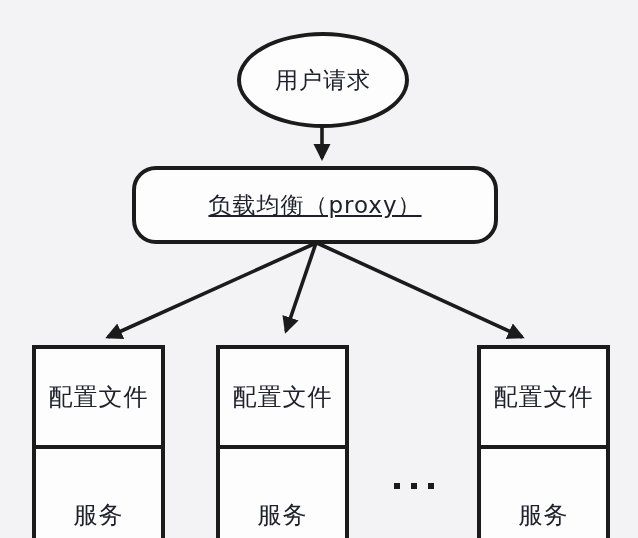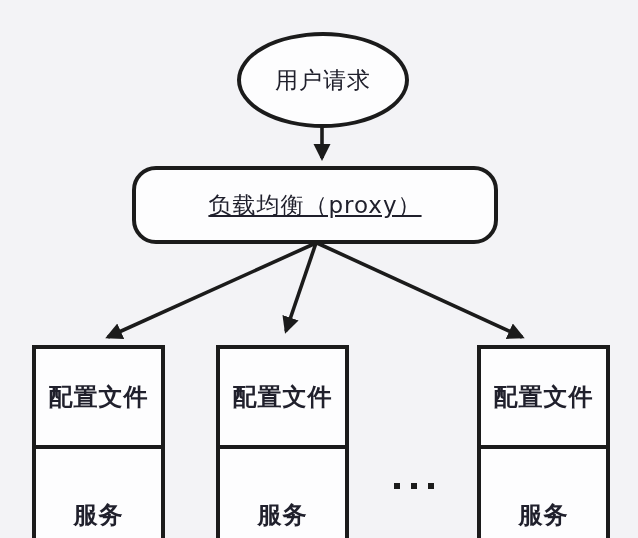--- a/index.html
+++ b/index.html
@@ -27,21 +27,21 @@
   }
   .server {
     top: 345px; width: 133px; height: 240px;
     display: flex; flex-direction: column;
   }
   .server-1 { left: 32px; }
   .server-2 { left: 216px; }
   .server-3 { left: 477px; }
   .cell {
     display: flex; align-items: center; justify-content: center;
-    font-size: 24px; letter-spacing: 1px; font-weight: bold;
+    font-size: 24px; letter-spacing: 1px;
   }
   .cell-top { height: 96px; border-bottom: 4px solid #1b1b1b; flex: 0 0 auto; }
   .cell-bottom { flex: 1 1 auto; }
 
   .edges { position: absolute; left: 0; top: 0; pointer-events: none; }
 
   .dots {
     position: absolute; left: 394px; top: 482px; width: 40px; height: 8px;
     display: flex; justify-content: space-between; align-items: center;
   }

